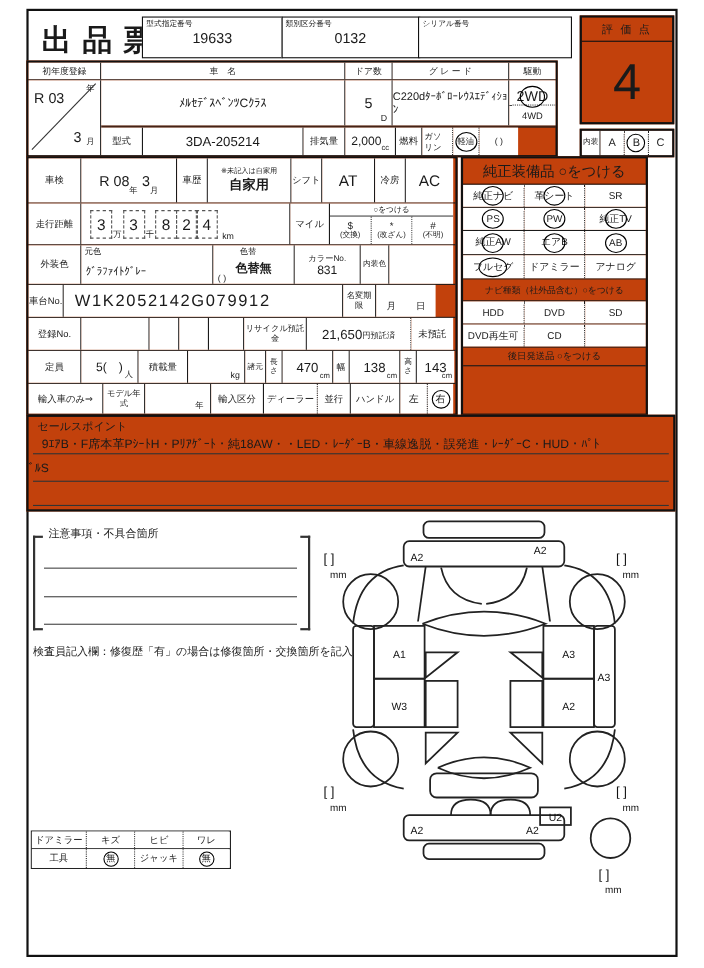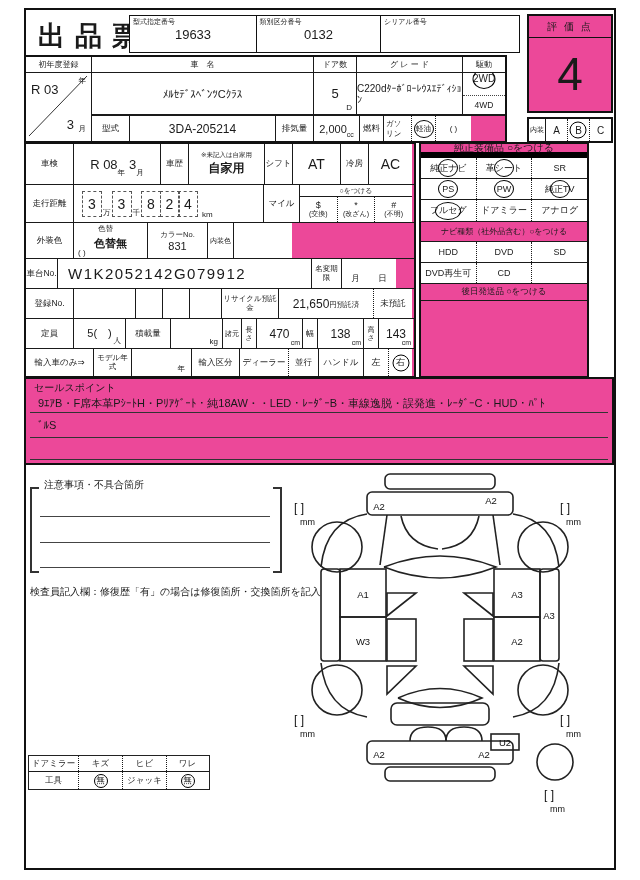--- a/index.html
+++ b/index.html
@@ -2,21 +2,21 @@
 <html><head>
 <meta charset="utf-8">
 <title>出品票</title>
 <style>
   *{box-sizing:border-box;margin:0;padding:0}
   html,body{width:640px;background:#fff}
   body{font-family:"Liberation Sans","DejaVu Sans",sans-serif;color:#1a1a1a}
   #page{position:relative;width:640px;height:880px;background:#fff;overflow:hidden}
   #sheet{position:absolute;left:24px;top:8px;width:592px;height:862px;border:2.5px solid #111;background:#fff}
   .abs{position:absolute}
-  .box{position:absolute;border:1.5px solid #111;background:#ec4899}
+  .box{position:absolute;border:1.5px solid #111;background:#c2410c}
   .cell{position:relative;display:flex;align-items:center;justify-content:center;border-right:1px solid #1a1a1a;overflow:hidden;background:#fff}
   .cell:last-child{border-right:none}
   .row{display:flex;border-bottom:1px solid #1a1a1a}
   .row:last-child{border-bottom:none}
   .dr{border-right-style:dotted}
   .lab{font-size:8.5px}
   .sm{font-size:7.5px}
   .stack{display:flex;flex-direction:column;align-items:center;justify-content:center;font-size:7.5px;line-height:8.5px;text-align:center}
   .stampwrap{position:relative;display:inline-flex;align-items:center;justify-content:center;padding:0 2px}
   .stamp{position:absolute;left:50%;top:50%;width:20px;height:18px;border:1.6px solid #000;border-radius:50%;transform:translate(-50%,-50%);pointer-events:none}
@@ -95,21 +95,21 @@
       </div>
       <div style="flex:1;display:flex;flex-direction:column">
         <div class="row" style="height:42px;flex:none">
           <div class="cell" style="width:222px;font-size:11px">ﾒﾙｾﾃﾞｽﾍﾞﾝﾂCｸﾗｽ</div>
           <div class="cell" style="width:43px">
             <span style="font-size:13px">5</span>
             <span class="abs" style="bottom:2px;right:4px;font-size:8px">D</span>
           </div>
           <div class="cell" style="width:106px;font-size:10px">C220dﾀｰﾎﾞﾛｰﾚｳｽｴﾃﾞｨｼｮﾝ</div>
           <div class="cell" style="width:42px;flex-direction:column;align-items:stretch;padding:0">
-            <div style="height:23px;border-bottom:1px dotted #444;display:flex;align-items:flex-start;justify-content:center;font-size:10px">
+            <div style="height:23px;border-bottom:1px dotted #444;display:flex;align-items:flex-end;justify-content:center;font-size:13px">
               <span class="stampwrap">
                     <span>2WD</span>
                     <i class="stamp" style="width:23px;height:20px"></i>
                   </span>
             </div>
             <div style="flex:1;display:flex;align-items:center;justify-content:center;font-size:8.5px">
               <span class="stampwrap">
                     <span>4WD</span>
                   </span>
             </div>
@@ -189,20 +189,24 @@
           <div class="cell stack" style="flex:1">
             <span style="font-size:9px">#</span>
                 <span style="font-size:7px">(不明)</span>
           </div>
         </div>
       </div>
     </div>
 
     <div class="row" style="height:36px">
       <div class="cell lab" style="width:48px">外装色</div>
+      <div class="cell" style="width:120px">
+        <span class="abs sm" style="top:1px;left:3px">元色</span>
+        <span class="abs" style="bottom:5px;left:4px;font-size:10px">ｸﾞﾗﾌｧｲﾄｸﾞﾚｰ</span>
+      </div>
       <div class="cell" style="width:74px">
         <span class="abs sm" style="top:1px;left:24px">色替</span>
         <span style="font-size:11px;font-weight:bold;padding-top:6px">色替無</span>
         <span class="abs" style="bottom:1px;left:4px;font-size:8px">(        )</span>
       </div>
       <div class="cell" style="width:60px;flex-direction:column">
         <span class="sm">カラーNo.</span>
         <span style="font-size:11px">831</span>
       </div>
       <div class="cell stack" style="width:26px;font-size:7px;line-height:8px">
@@ -301,21 +305,21 @@
       <div class="cell" style="width:23px;font-size:9px">
         <span class="stampwrap">
               <span>右</span>
               <i class="stamp" style="width:17px;height:17px"></i>
             </span>
       </div>
     </div>
   </div>
 
   <div class="box" style="left:393px;top:132px;width:170px;height:236px;border-width:2px">
-    <div style="height:14px;border-bottom:6px solid #000000;display:flex;align-items:center;justify-content:center;font-size:10px">純正装備品 ○をつける</div>
+    <div style="height:24px;border-bottom:1px solid #000000;display:flex;align-items:center;justify-content:center;font-size:13px">純正装備品 ○をつける</div>
     <div class="row" style="height:21px;font-size:9px">
       <div class="cell dr" style="flex:1">
             <span class="stampwrap">
               <span>純正ナビ</span>
               <i class="stamp"></i>
             </span>
           </div>
       <div class="cell dr" style="flex:1">
             <span class="stampwrap">
               <span>革シート</span>
@@ -337,20 +341,40 @@
           </div>
       <div class="cell dr" style="flex:1">
             <span class="stampwrap">
               <span>PW</span>
               <i class="stamp"></i>
             </span>
           </div>
       <div class="cell" style="flex:1">
             <span class="stampwrap">
               <span>純正TV</span>
+              <i class="stamp"></i>
+            </span>
+          </div>
+    </div>
+    <div class="row" style="height:22px;font-size:9px;border-bottom-width:1.5px">
+      <div class="cell dr" style="flex:1">
+            <span class="stampwrap">
+              <span>純正AW</span>
+              <i class="stamp"></i>
+            </span>
+          </div>
+      <div class="cell dr" style="flex:1">
+            <span class="stampwrap">
+              <span>エアB</span>
+              <i class="stamp"></i>
+            </span>
+          </div>
+      <div class="cell" style="flex:1">
+            <span class="stampwrap">
+              <span>AB</span>
               <i class="stamp"></i>
             </span>
           </div>
     </div>
     <div class="row" style="height:22px;font-size:9px;border-bottom-width:1.5px">
       <div class="cell dr" style="flex:1">
             <span class="stampwrap">
               <span>フルセグ</span>
               <i class="stamp" style="width:26px;height:18px"></i>
             </span>
@@ -389,21 +413,21 @@
             <span></span>
           </div>
     </div>
     <div style="height:17px;border-bottom:1px solid #1a1a1a;display:flex;align-items:center;justify-content:center;font-size:8.5px">後日発送品 ○をつける</div>
   </div>
 
   <div class="box" style="left:-2px;top:367px;width:590px;height:88px;border-width:2px">
     <div class="abs" style="left:8px;top:2px;font-size:10px">セールスポイント</div>
     <div class="abs" style="left:12px;top:17px;font-size:11px;white-space:nowrap">9ｴｱB・F席本革PｼｰﾄH・Pﾘｱｹﾞｰﾄ・純18AW・・LED・ﾚｰﾀﾞｰB・車線逸脱・誤発進・ﾚｰﾀﾞｰC・HUD・ﾊﾟﾄ</div>
     <div class="ul" style="top:33px"></div>
-    <div class="abs" style="left:12px;top:40px;font-size:11px">ﾞﾙS</div>
+    <div class="abs" style="left:0;top:40px;font-size:11px">ﾞﾙS</div>
     <div class="ul" style="top:58px"></div>
     <div class="ul" style="top:80px"></div>
   </div>
 
   <div class="abs" style="left:18px;top:468px;font-size:10px">注意事項・不具合箇所</div>
   <div class="abs" style="left:4px;top:477px;width:9px;height:86px;border:2px solid #333;border-right:none"></div>
   <div class="abs" style="left:247px;top:477px;width:9px;height:86px;border:2px solid #333;border-left:none"></div>
   <div class="nline" style="top:506px"></div>
   <div class="nline" style="top:532px"></div>
   <div class="nline" style="top:557px"></div>

